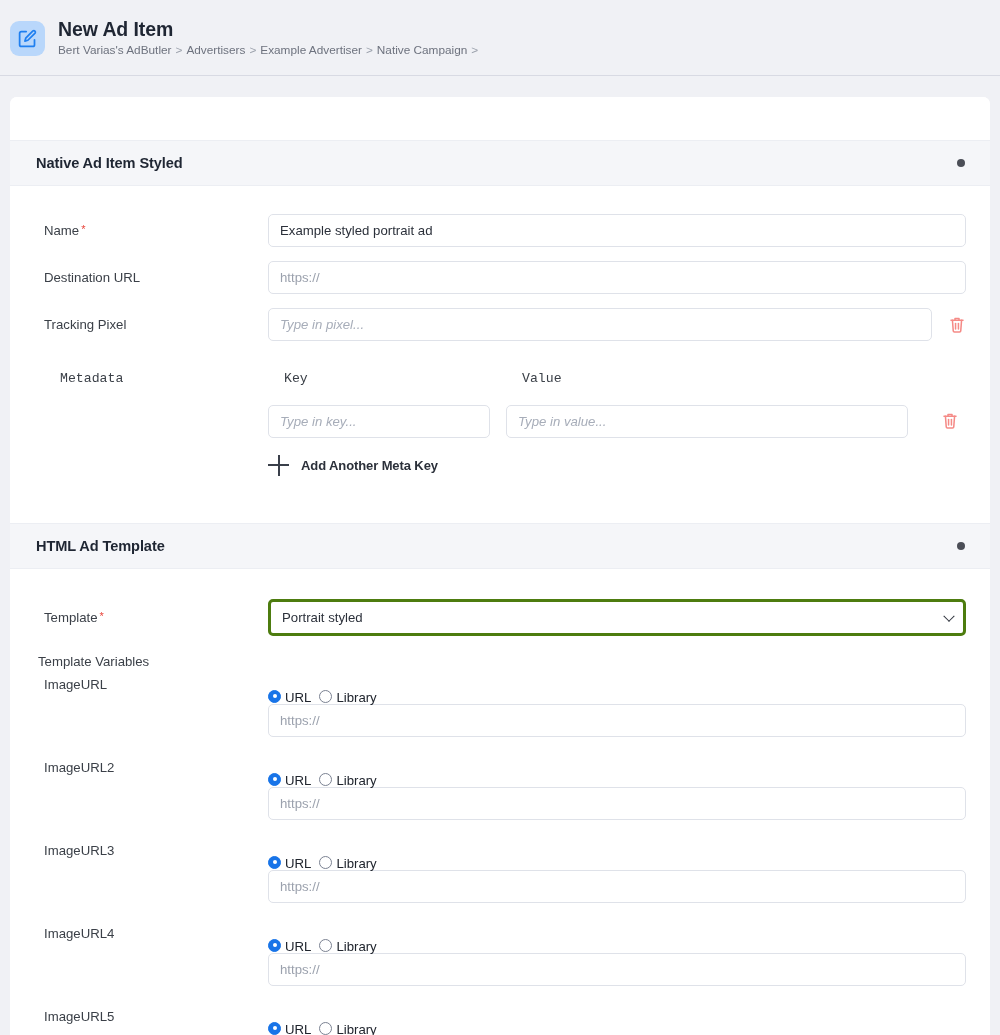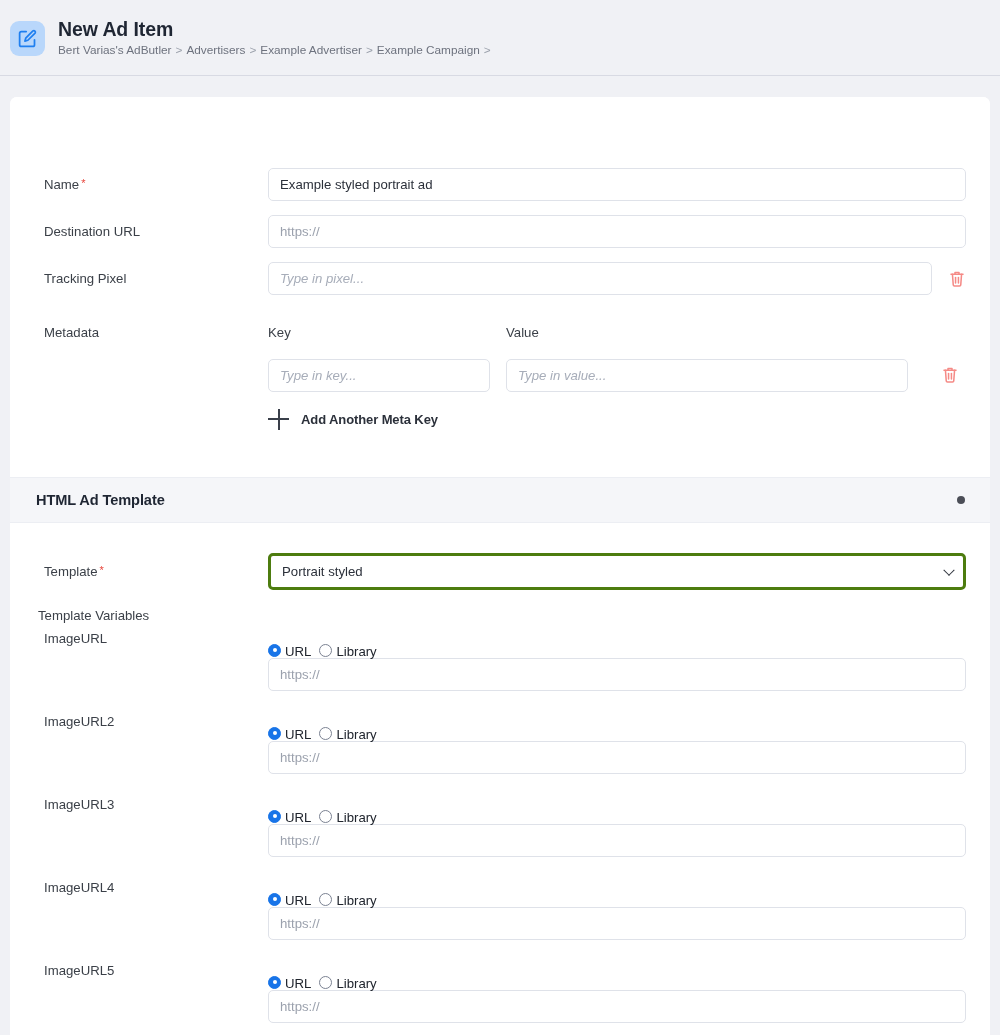--- a/index.html
+++ b/index.html
@@ -207,29 +207,33 @@
 <div class="page-header">
   <div class="header-icon">
     <svg width="21" height="21" viewBox="0 0 24 24" fill="none" stroke="#1f7ff0" stroke-width="2" stroke-linecap="round" stroke-linejoin="round">
       <path d="M20 13.5V19a2 2 0 0 1-2 2H5a2 2 0 0 1-2-2V6a2 2 0 0 1 2-2h5.5"></path>
       <path d="M18.2 3.3a1.8 1.8 0 0 1 2.5 2.5L12.4 14 9 15l1-3.4 8.2-8.3z"></path>
     </svg>
   </div>
   <div class="header-texts">
     <div class="page-title">New Ad Item</div>
     <div class="breadcrumb">
-      <span class="crumb">Bert Varias's AdButler</span><span class="sep">&gt;</span><span class="crumb">Advertisers</span><span class="sep">&gt;</span><span class="crumb">Example Advertiser</span><span class="sep">&gt;</span><span class="crumb">Example Campaign</span><span class="sep">&gt;</span>
+      <span class="crumb">Bert Varias's AdButler</span><span class="sep">&gt;</span><span class="crumb">Advertisers</span><span class="sep">&gt;</span><span class="crumb">Example Advertiser</span><span class="sep">&gt;</span><span class="crumb">Native Campaign</span><span class="sep">&gt;</span>
     </div>
   </div>
 </div>
 
 <div class="card">
 
   <div class="spacer-top"></div>
 
+  <div class="section-header">
+    <div class="section-title">Native Ad Item Styled</div>
+    <div class="collapse-dot"></div>
+  </div>
 
   <div class="section-body">
 
     <div style="height:28px"></div>
 
     <div class="frow">
       <div class="flabel"><span>Name</span><span class="req">*</span></div>
       <div class="fctrl">
         <input class="inp" type="text" value="Example styled portrait ad" style="">
       </div>
@@ -259,21 +263,21 @@
               <path d="M8.2 9v7"></path>
                 <path d="M11.8 9v7"></path>
             </svg>
           </div>
         </div>
       </div>
     </div>
 
     <div style="height:30px"></div>
 
-    <div class="frow" style="padding-left:34px;">
+    <div class="frow" style="padding-left:50px;font-family:Liberation Mono, monospace;">
       <div class="flabel" style="padding-top:0;">Metadata</div>
       <div class="fctrl" style="display:flex;">
         <div class="meta-head k">Key</div>
         <div class="meta-head v">Value</div>
       </div>
     </div>
 
     <div style="height:18px"></div>
 
     <div class="meta-row">

